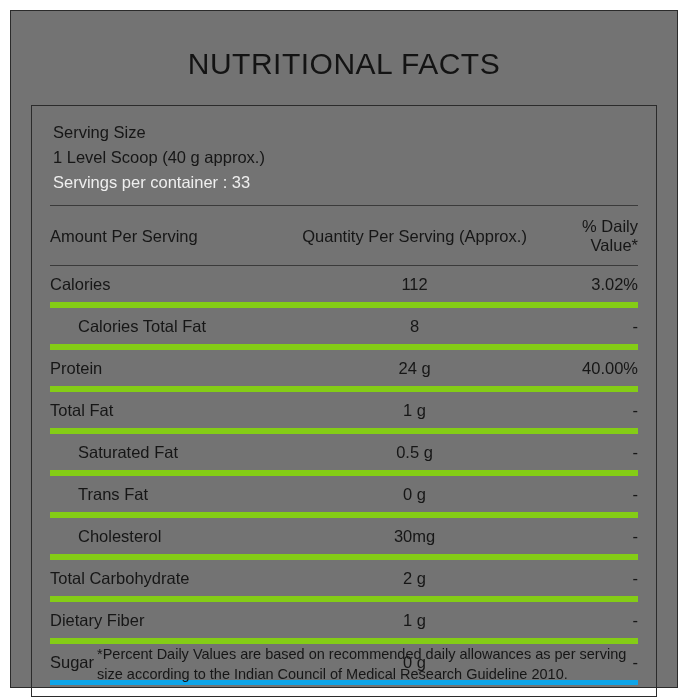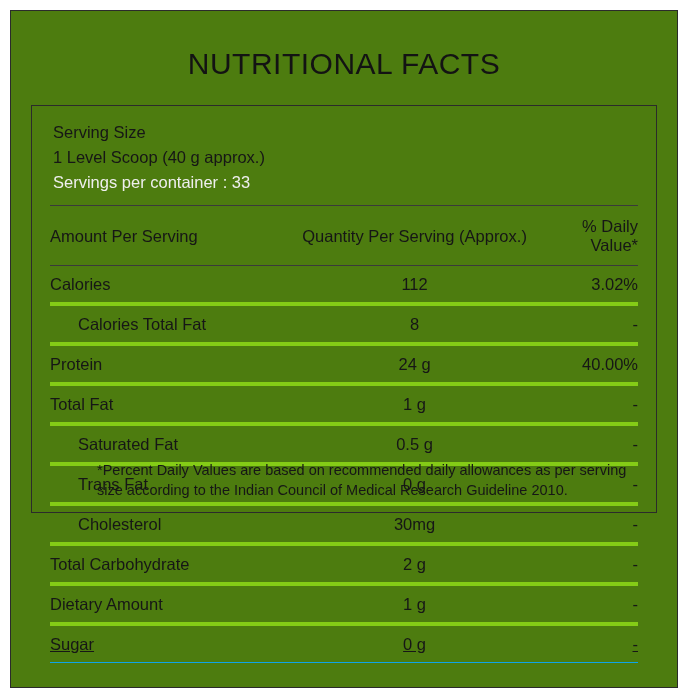--- a/index.html
+++ b/index.html
@@ -15,37 +15,37 @@
     -webkit-font-smoothing: antialiased;
   }
   .panel {
     position: absolute;
     left: 10px;
     top: 10px;
     width: 668px;
     height: 678px;
     border: 1px solid #2b2b2b;
     box-sizing: border-box;
-    background: #4d7c0f;
+    background: #737373;
   }
   .title {
     text-align: center;
     font-size: 30px;
     font-weight: 400;
     letter-spacing: 0.5px;
     color: #131313;
     margin: 36px 0 0 0;
     padding: 0;
   }
   .inner {
     margin: 24px 20px 0 20px;
     border: 1px solid #2b2b2b;
     box-sizing: border-box;
     padding: 14px 18px 14px 18px;
-    height: 408px;
+    height: 592px;
     position: relative;
   }
   .serving-block {
     padding-left: 3px;
   }
   .serving-line {
     font-size: 16.5px;
     line-height: 25px;
     color: #161616;
   }
@@ -54,42 +54,42 @@
     line-height: 25px;
     color: #efefef;
   }
   table.nf {
     width: 100%;
     border-collapse: collapse;
     margin-top: 10px;
     table-layout: fixed;
   }
   table.nf th, table.nf td {
-    border-bottom: 4px solid #84cc16;
+    border-bottom: 6px solid #84cc16;
     padding: 9px 0 8px 0;
     font-size: 16.5px;
     font-weight: 400;
     color: #161616;
     vertical-align: middle;
   }
   table.nf thead th {
     border-bottom: 1px solid #3a3a3a;
     border-top: 1px solid #3a3a3a;
     padding-top: 11px;
     padding-bottom: 10px;
   }
   col.c-name { width: 42%; }
   col.c-qty  { width: 40%; }
   col.c-dv   { width: 18%; }
   .col-name { text-align: left; padding-left: 3px; }
   .col-qty  { text-align: center; }
   .col-dv   { text-align: right; padding-right: 3px; }
   .indent .col-name { padding-left: 28px; }
   .pink { color: #e8157e; }
-  tr.last td { border-bottom: 1px solid #0ea5e9; text-decoration: underline; }
+  tr.last td { border-bottom: 5px solid #0ea5e9; }
   .footnote {
     position: absolute;
     left: 18px;
     right: 14px;
     bottom: 12px;
     font-size: 14.5px;
     line-height: 20px;
     color: #161616;
     margin-left: 47px;
   }
@@ -157,21 +157,21 @@
             <td class="col-name">Cholesterol</td>
             <td class="col-qty">30mg</td>
             <td class="col-dv">-</td>
           </tr>
           <tr>
             <td class="col-name">Total Carbohydrate</td>
             <td class="col-qty">2 g</td>
             <td class="col-dv">-</td>
           </tr>
           <tr>
-            <td class="col-name">Dietary Amount</td>
+            <td class="col-name">Dietary Fiber</td>
             <td class="col-qty">1 g</td>
             <td class="col-dv">-</td>
           </tr>
           <tr class=" last">
             <td class="col-name">Sugar</td>
             <td class="col-qty">0 g</td>
             <td class="col-dv">-</td>
           </tr>
         </tbody>
     </table>

